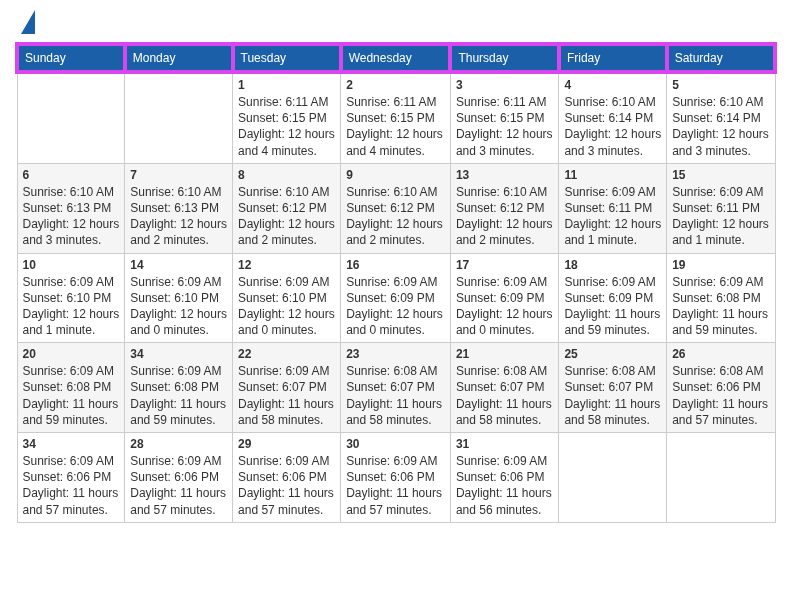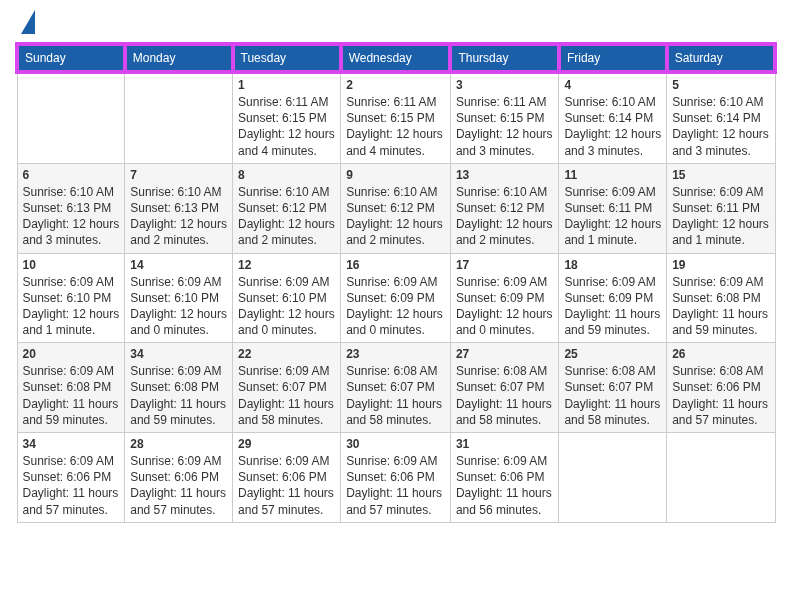--- a/index.html
+++ b/index.html
@@ -292,21 +292,21 @@
 and 58 minutes.</div>
           </td>
           <td>
             <span class="day-number">23</span>
             <div class="day-info" style="white-space: pre-line;">Sunrise: 6:08 AM
 Sunset: 6:07 PM
 Daylight: 11 hours
 and 58 minutes.</div>
           </td>
           <td>
-            <span class="day-number">27</span>
+            <span class="day-number">21</span>
             <div class="day-info" style="white-space: pre-line;">Sunrise: 6:08 AM
 Sunset: 6:07 PM
 Daylight: 11 hours
 and 58 minutes.</div>
           </td>
           <td>
             <span class="day-number">25</span>
             <div class="day-info" style="white-space: pre-line;">Sunrise: 6:08 AM
 Sunset: 6:07 PM
 Daylight: 11 hours

